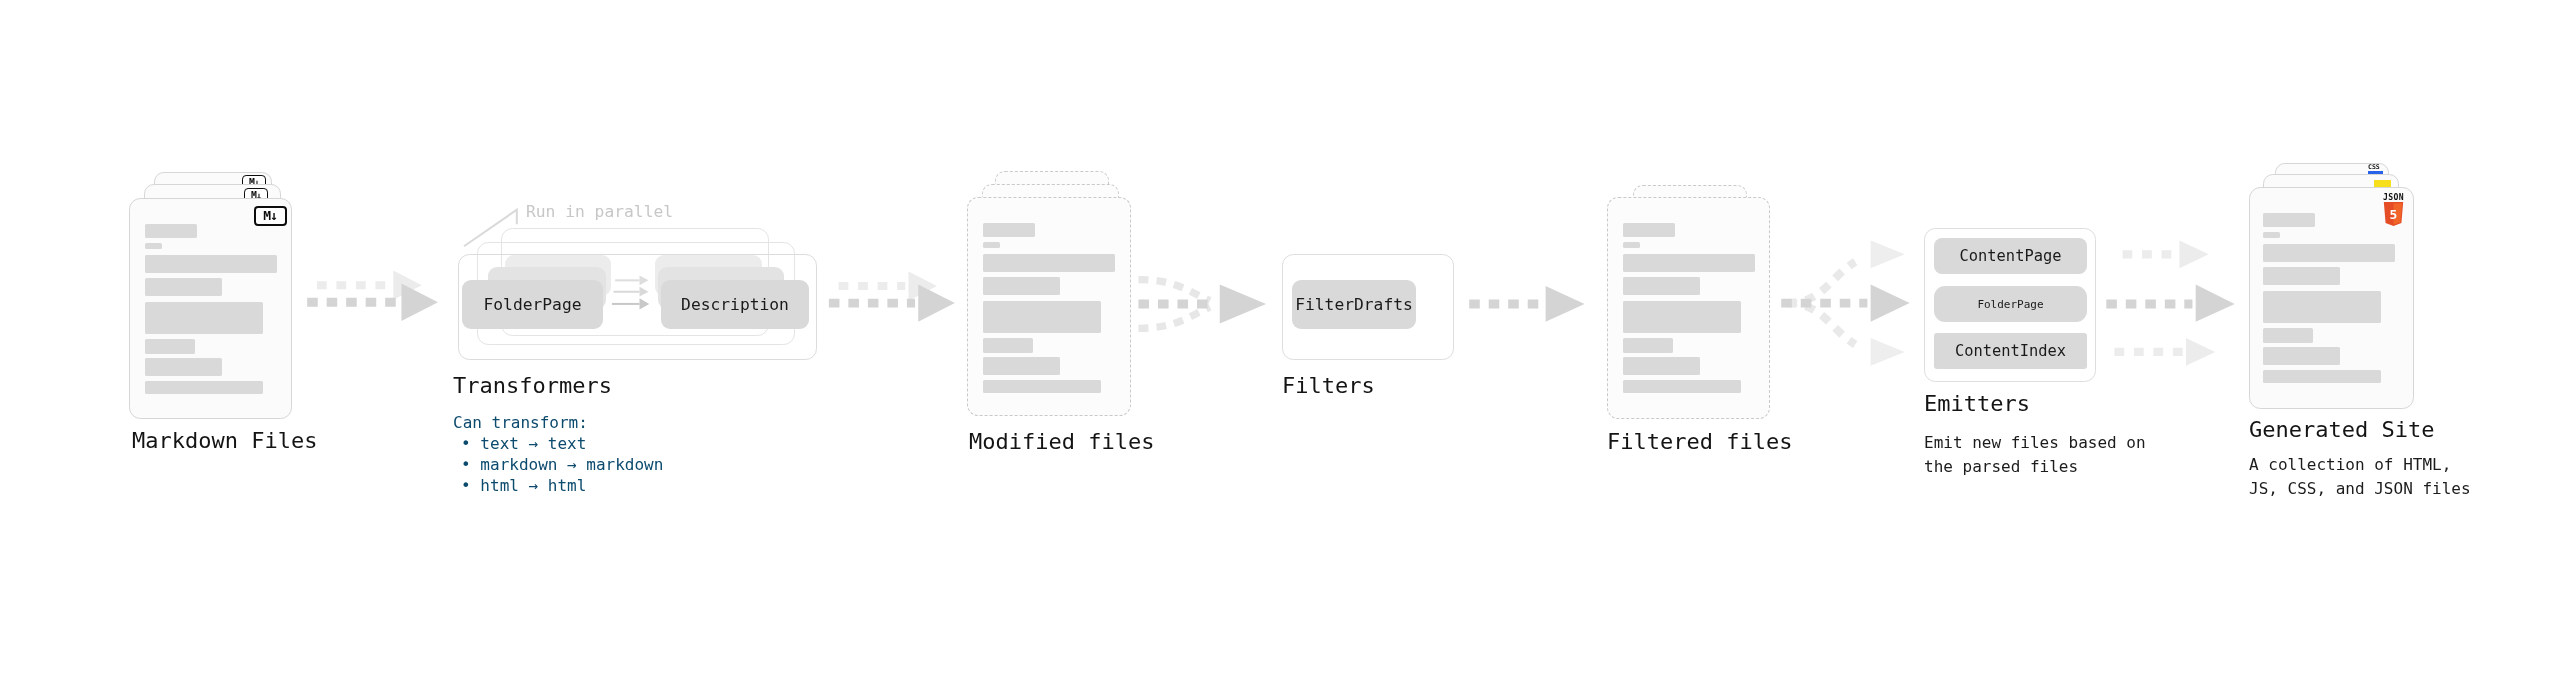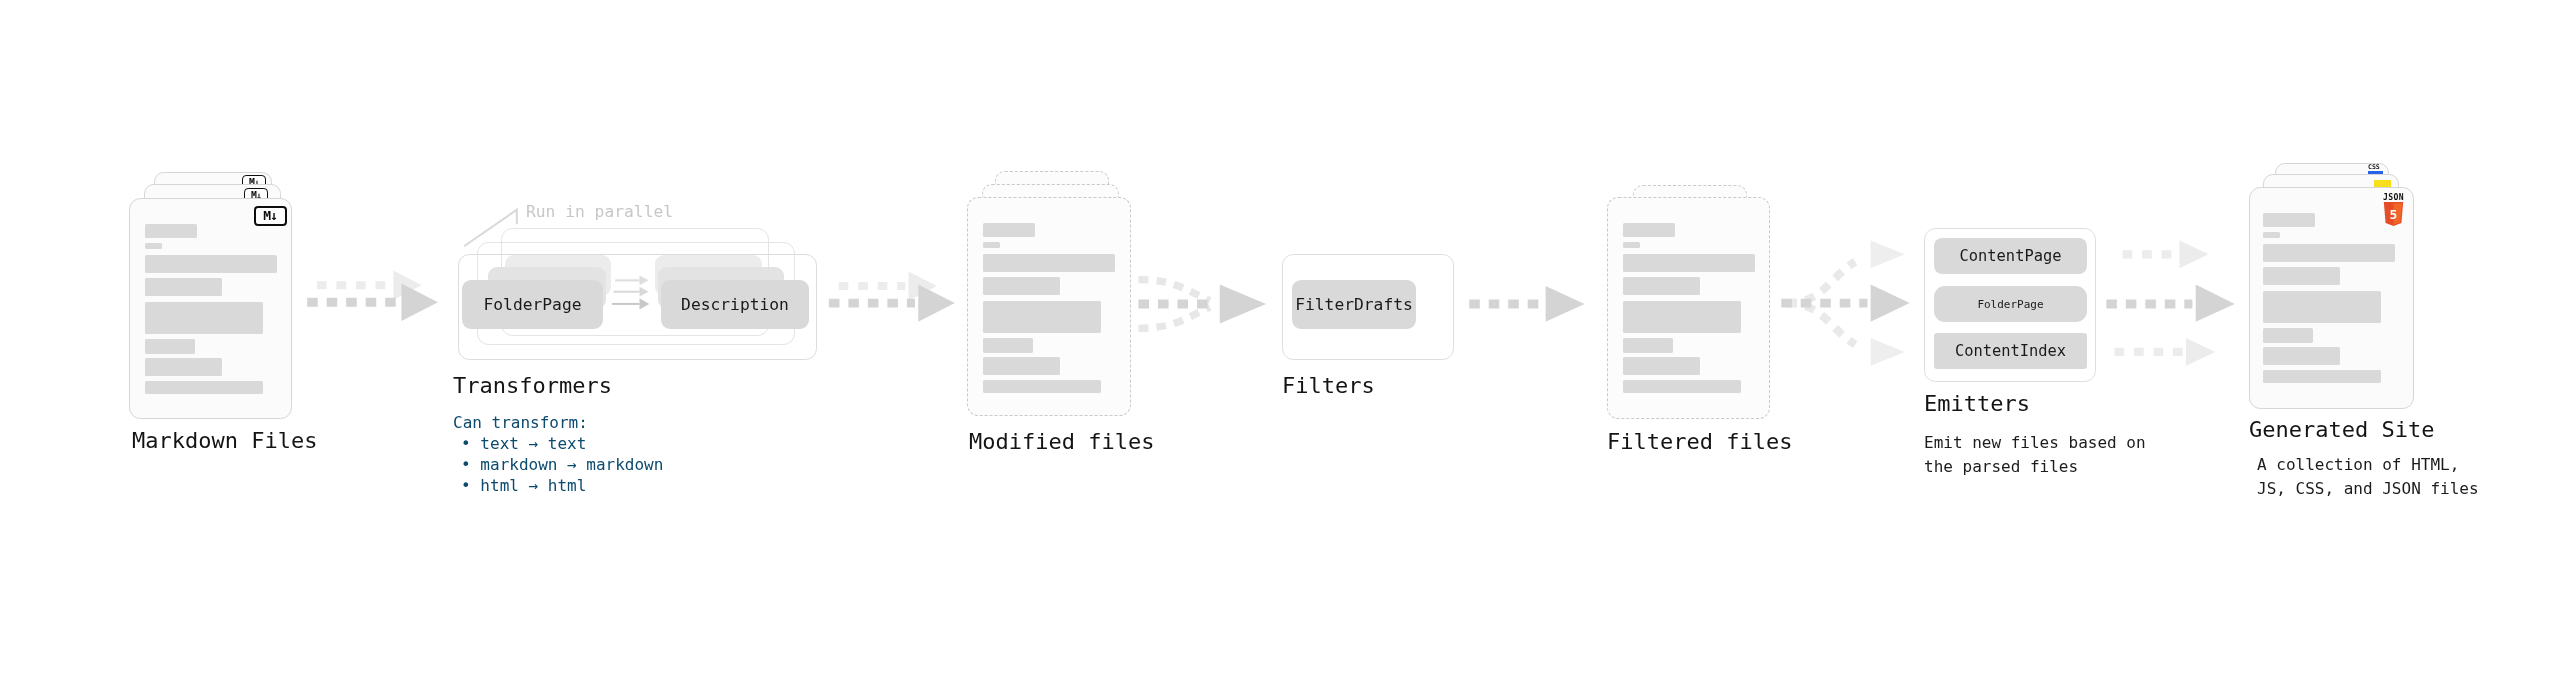--- a/index.html
+++ b/index.html
@@ -171,21 +171,21 @@
     <div class="html5-badge" style="left:2382px;top:193px;width:23px;">
       <div class="txt">JSON</div>
       <svg width="21" height="24.4" viewBox="0 0 26 30" style="display:block;margin:0.8px auto 0;">
         <path d="M1 0 L25 0 L22.8 26 L13 29.5 L3.2 26 Z" fill="#e44d26"></path>
         <path d="M13 1.5 L13 28 L21.5 25 L23.6 1.5 Z" fill="#f16529"></path>
         <text x="13" y="21" text-anchor="middle" font-size="16" font-weight="bold" fill="#ffffff" font-family="DejaVu Sans Mono, monospace">5</text>
       </svg>
     </div>
   </div>
   <div class="title" style="left:2249px;top:419px;">Generated Site</div>
-  <div class="subtitle" style="left:2249px;top:453px;margin-left:8px;">A collection of HTML,
+  <div class="subtitle" style="left:2249px;top:453px;">A collection of HTML,
 JS, CSS, and JSON files</div>
 
   <svg class="arrows" width="2576" height="681" viewBox="0 0 3170 838">
 
     <g>
       <line x1="390" y1="351" x2="480" y2="351" stroke="#ececec" stroke-width="10" stroke-dasharray="12 12"></line>
       <polygon points="484,333 484,369 519,351" fill="#ececec"></polygon>
       <line x1="378" y1="372" x2="490" y2="372" stroke="#d4d4d4" stroke-width="11" stroke-dasharray="13 11"></line>
       <polygon points="494,349 494,395 539,372" fill="#d4d4d4"></polygon>
     </g>

